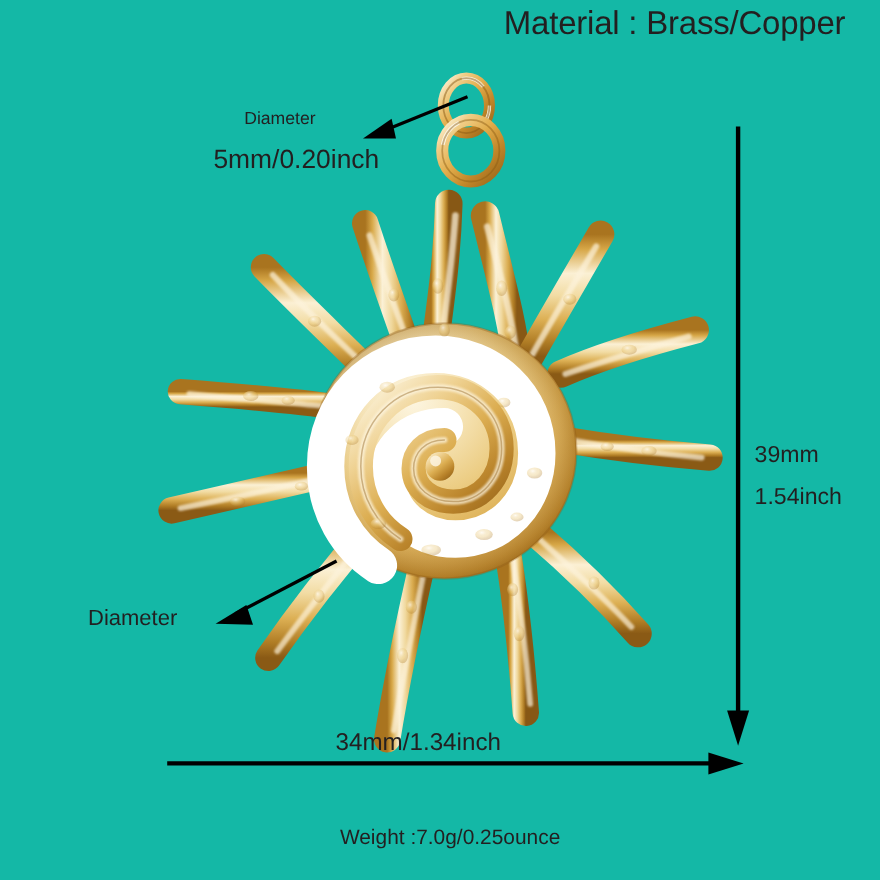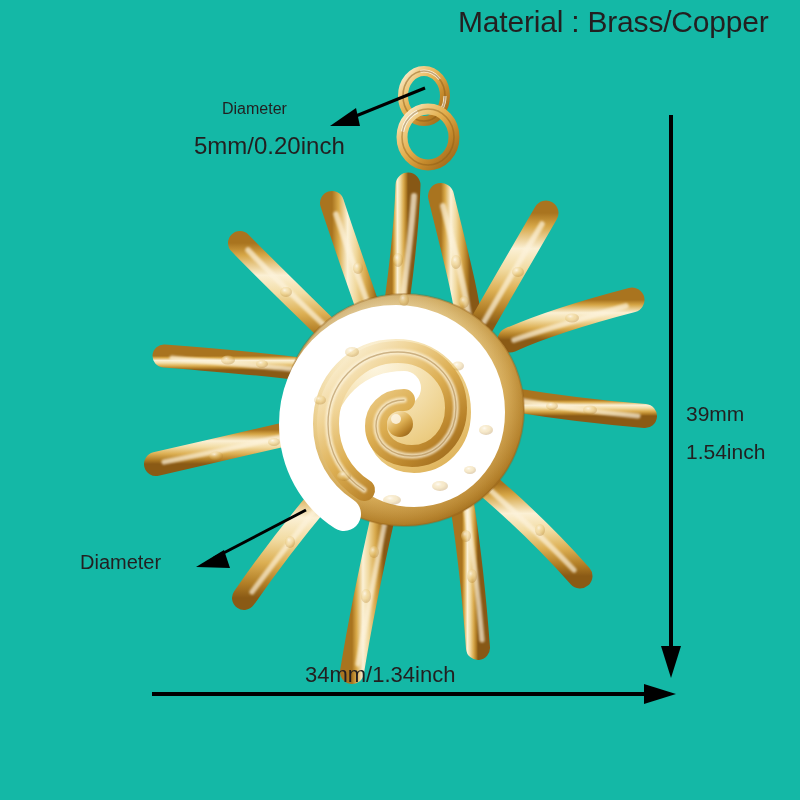--- a/index.html
+++ b/index.html
@@ -323,14 +323,15 @@
 
   <div class="txt" id="thickness-label">Diameter</div>
 
 
   <div class="txt" id="height-mm">39mm</div>
 
   <div class="txt" id="height-inch">1.54inch</div>
 
   <div class="txt" id="width-label">34mm/1.34inch</div>
 
+  <div class="txt" id="weight-label">Weight :7.0g/0.25ounce</div>
 
 </div>
 
 </body></html>

